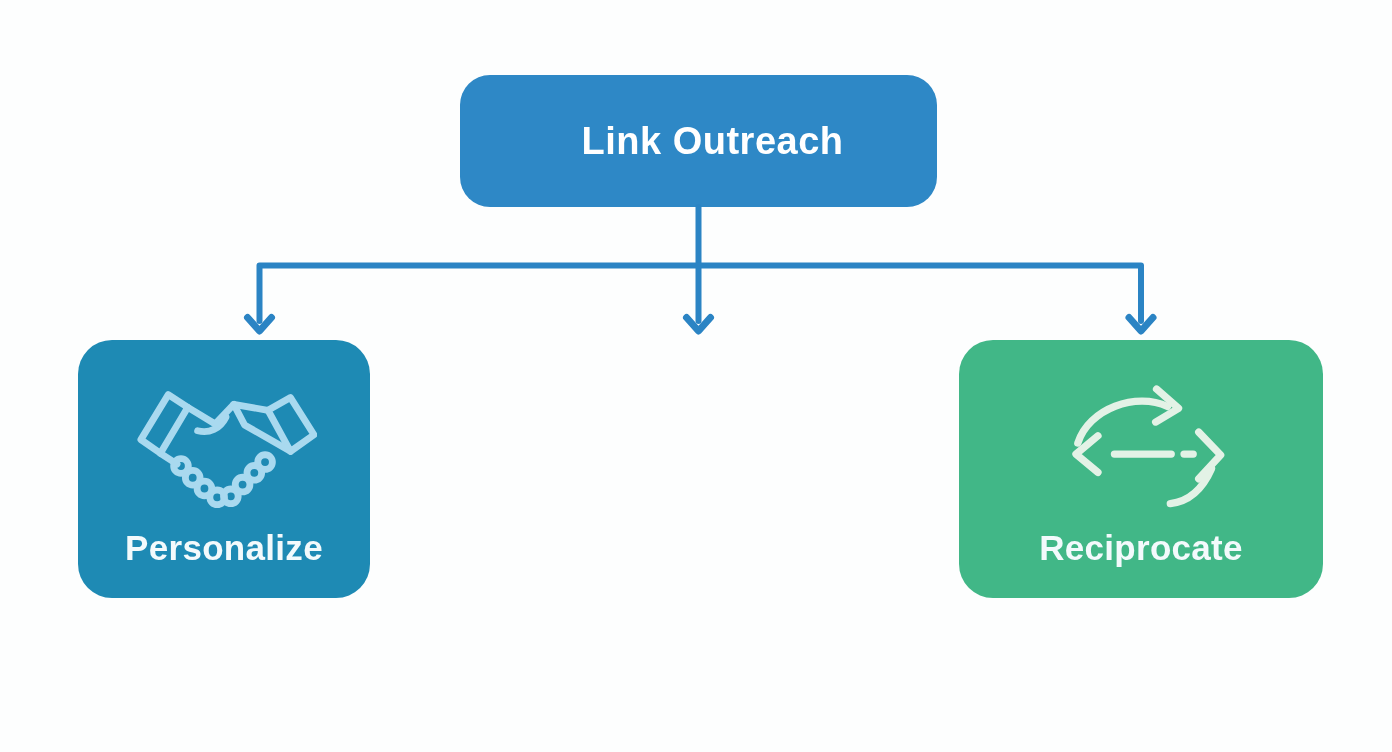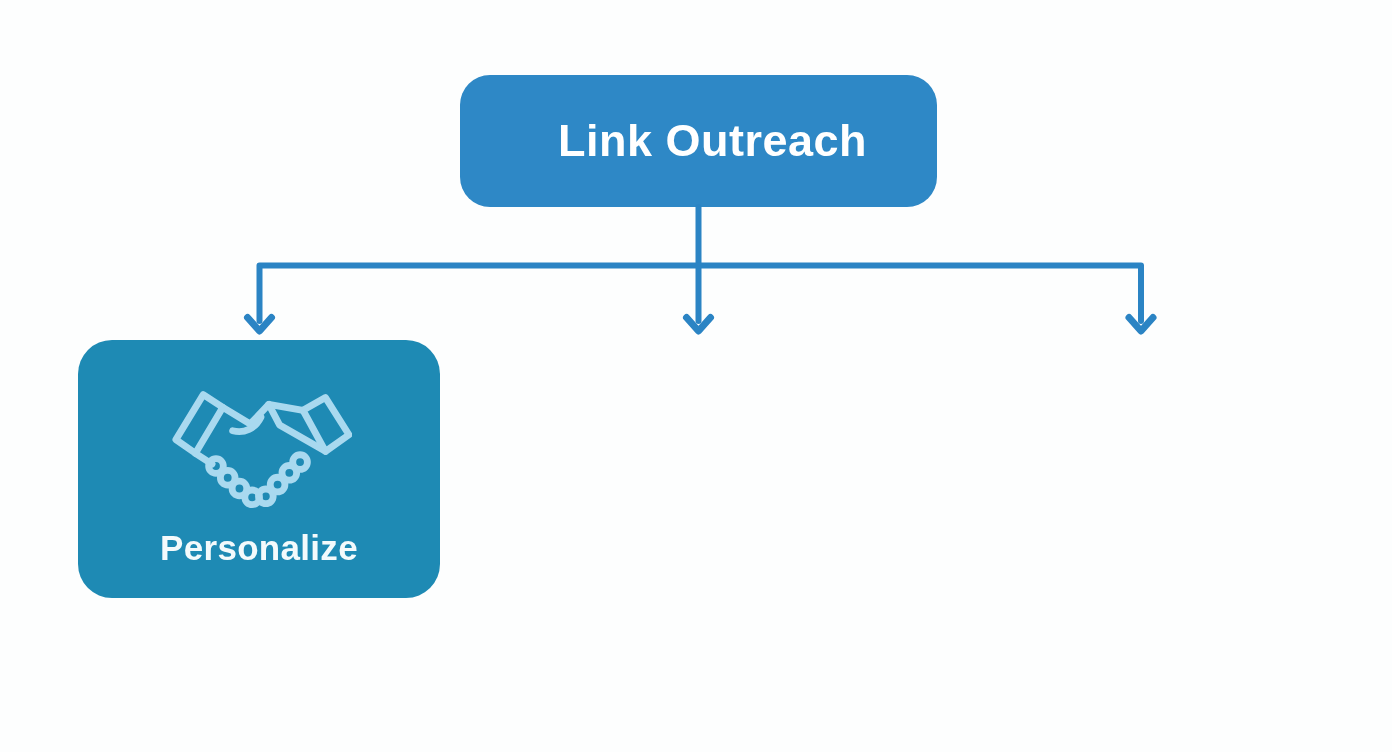--- a/index.html
+++ b/index.html
@@ -14,33 +14,33 @@
     width: 1392px; height: 752px;
   }
   .root-node {
     position: absolute;
     left: 460px; top: 75px;
     width: 477px; height: 132px;
     border-radius: 30px;
     display: flex; align-items: center; justify-content: center;
   }
   .root-label {
-    font-size: 45px; font-weight: bold; letter-spacing: 0.5px; margin-left: 28px;
+    font-size: 38px; font-weight: bold; letter-spacing: 0.5px; margin-left: 28px;
   }
   .connectors {
     position: absolute; left: 0; top: 0;
     width: 1392px; height: 752px;
     pointer-events: none;
   }
   .child-node {
     position: absolute;
     top: 340px; height: 258px;
     border-radius: 34px;
   }
-  .node-personalize   { left: 78px;  width: 362px; }
+  .node-personalize   { left: 78px;  width: 292px; }
   .node-contextualize { left: 518px; width: 363px; }
   .node-reciprocate   { left: 959px; width: 364px; }
   .icon-wrap {
     position: absolute; top: 32px; left: 0; right: 0; height: 144px;
     display: flex; align-items: center; justify-content: center;
   }
   .child-label {
     position: absolute; bottom: 30px; left: 0; right: 0;
     text-align: center;
     font-size: 35px; font-weight: bold; letter-spacing: 0.3px;
@@ -83,14 +83,30 @@
           <circle cx="114" cy="109" r="7.5"></circle>
           <circle cx="126" cy="97" r="7.5"></circle>
           <circle cx="137" cy="86" r="7.5"></circle>
         </g>
       </svg>
     </div>
     <div class="child-label" style="color: rgb(243, 250, 252);">Personalize</div>
   </div>
 
 
+  <div class="child-node node-reciprocate" style="background-color: rgb(65, 183, 135);">
+    <div class="icon-wrap">
+      <svg width="174" height="138" viewBox="0 0 190 150" xmlns="http://www.w3.org/2000/svg">
+        <g fill="none" stroke-width="8" stroke-linecap="round" stroke-linejoin="round" stroke="#E3F2E6">
+          <path d="M26 74 C38 36 90 18 124 34"></path>
+          <path d="M112 15 L136 36 L111 51"></path>
+          <path d="M48 66 L24 86 L48 106"></path>
+          <path d="M66 86 L128 86"></path>
+          <path d="M142 86 L152 86"></path>
+          <path d="M158 62 L182 87 L158 113"></path>
+          <path d="M172 102 C161 127 146 138 127 140"></path>
+        </g>
+      </svg>
+    </div>
+    <div class="child-label" style="color: rgb(243, 250, 252);">Reciprocate</div>
+  </div>
 
 </div>
 
 </body></html>

